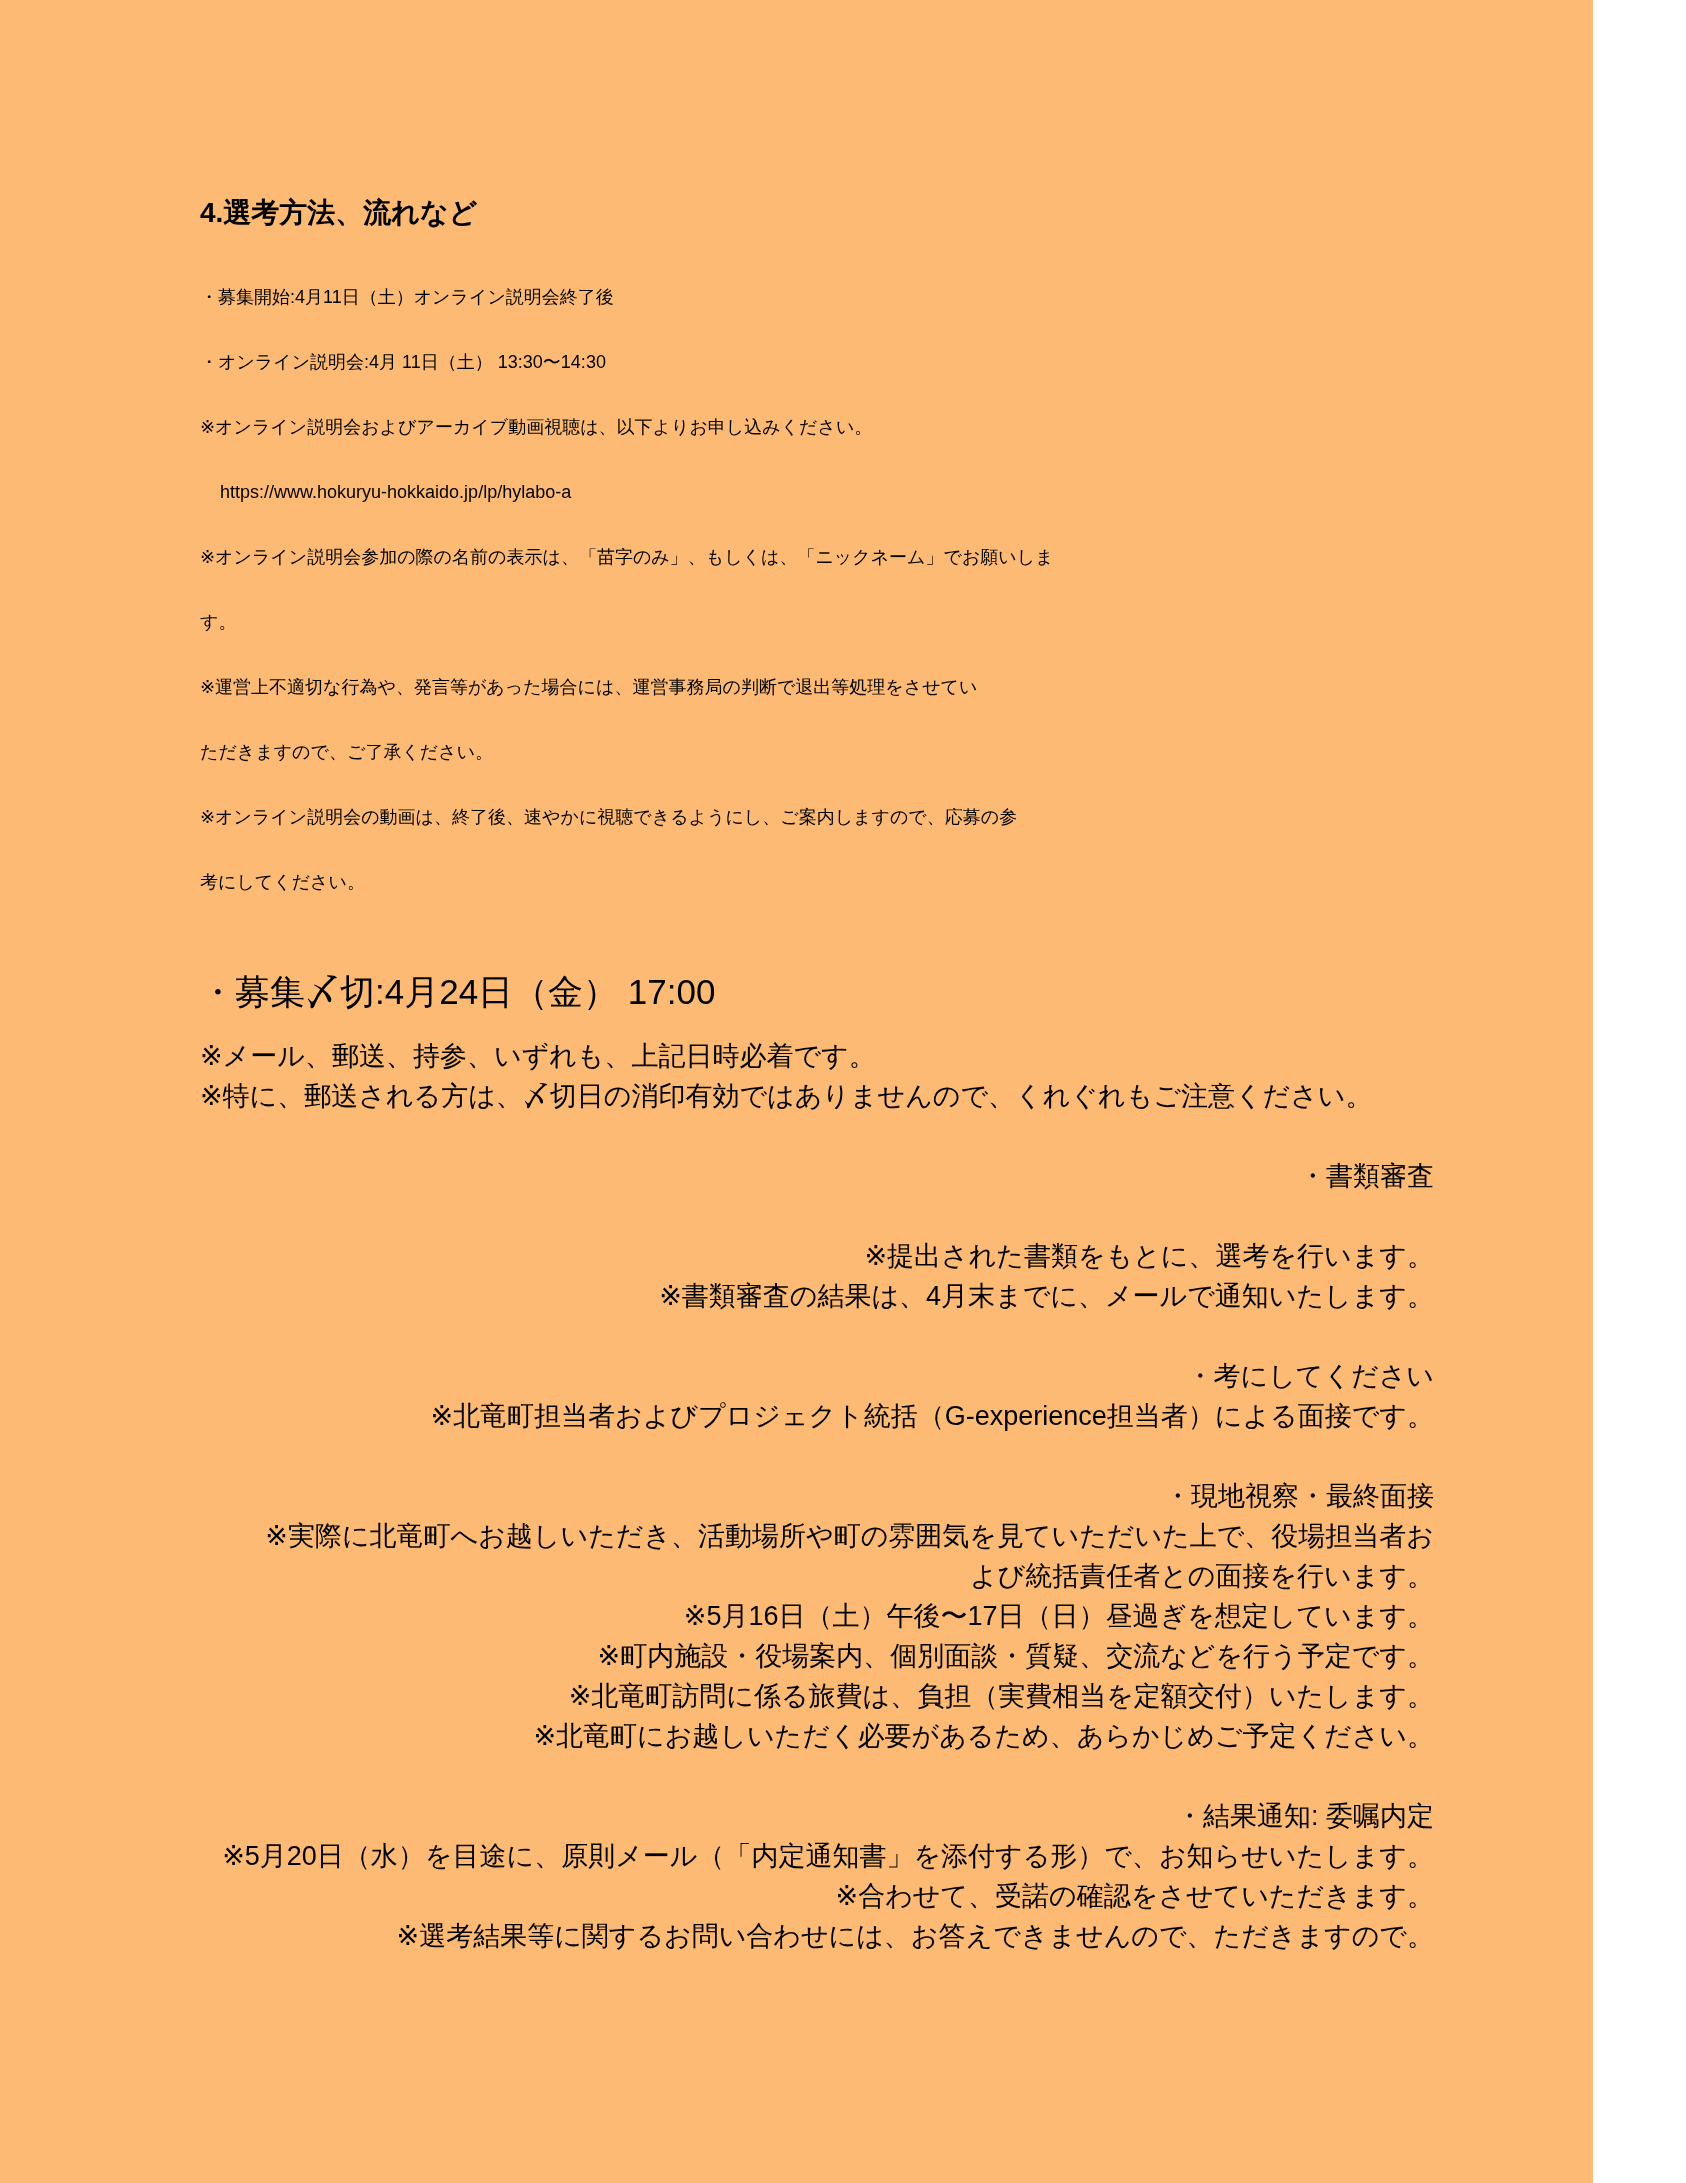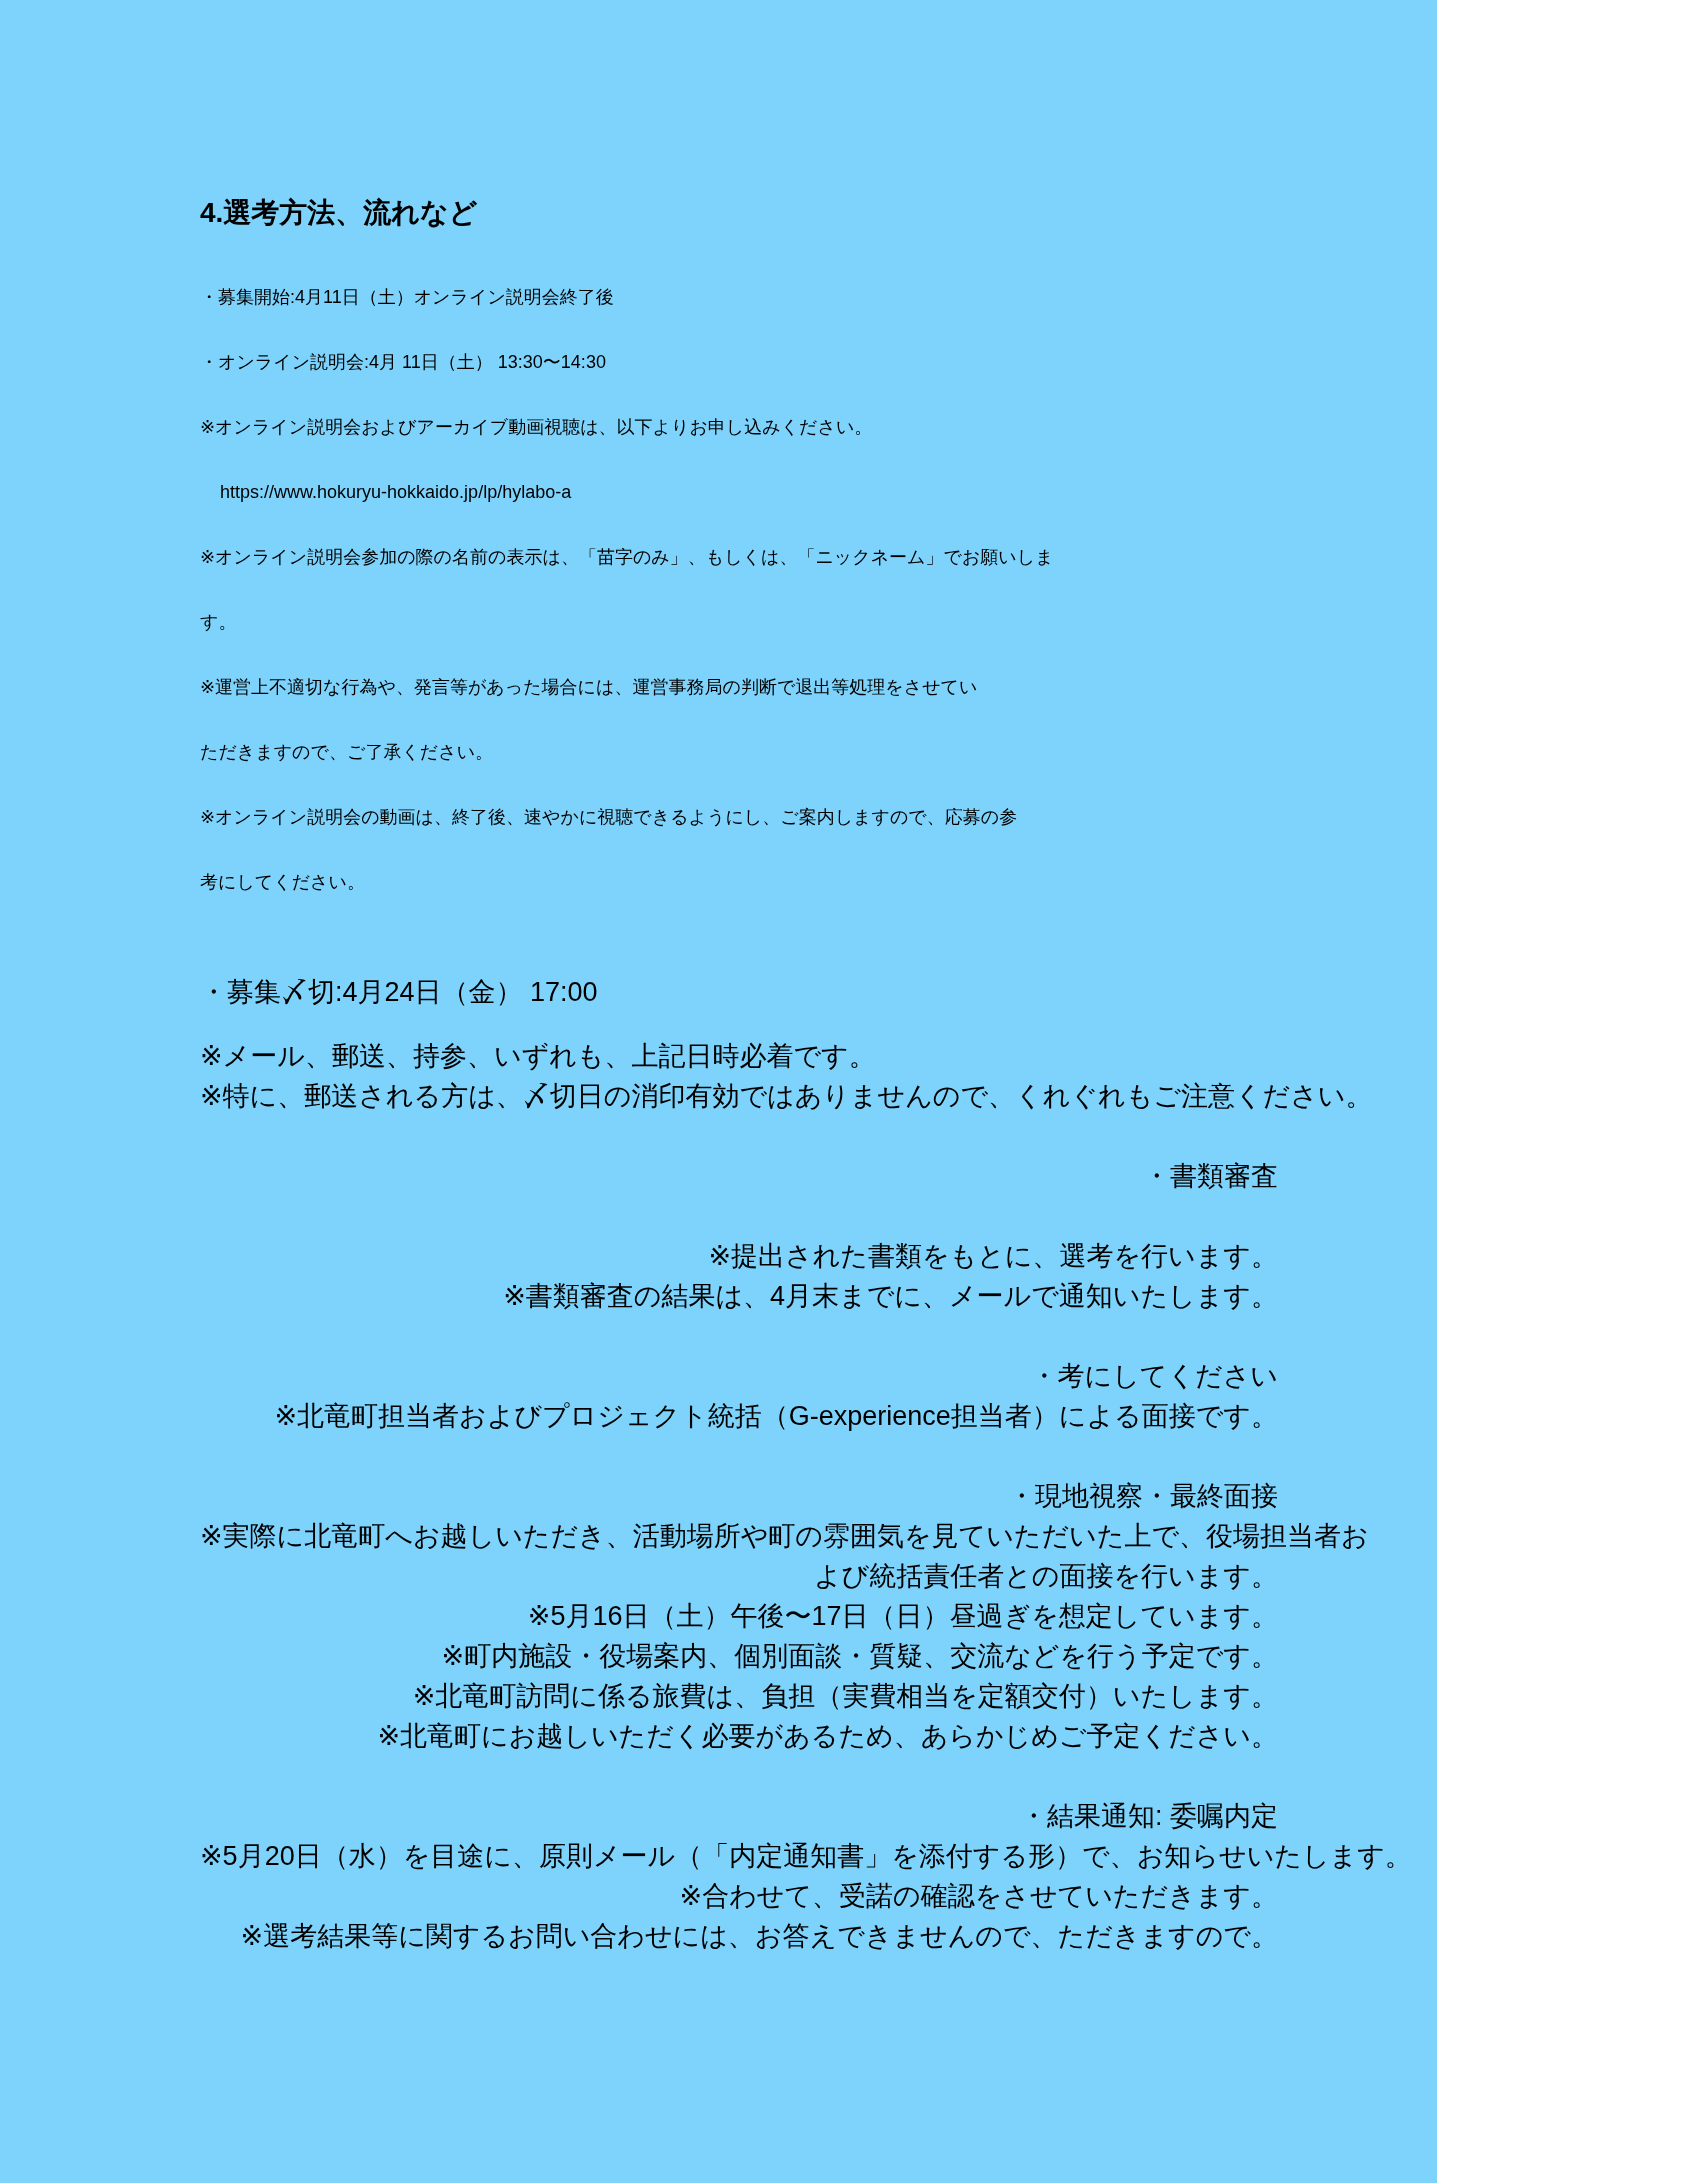--- a/index.html
+++ b/index.html
@@ -1,20 +1,20 @@
 <!DOCTYPE html>
 <html style="font-size:9px"><head>
 <meta charset="utf-8">
 <style>
   html, body { margin: 0; padding: 0; background: #ffffff; }
   .page {
     position: relative;
-    width: 1437px;
+    width: 1593px;
     height: 2183px;
-    background: #7dd3fc;
+    background: #fdba74;
     color: #000000;
     font-family: "Liberation Sans", "DejaVu Sans", sans-serif;
     box-sizing: border-box;
     padding: 196px 159px 0 200px;
     overflow: hidden;
   }
   .title {
     font-size: 28px;
     font-weight: bold;
     line-height: 34px;
@@ -22,21 +22,21 @@
   }
   .sec-d { margin-top: 35px; }
   .sec-d .ln {
     font-size: 18px;
     line-height: 65px;
     white-space: nowrap;
   }
   .indent { padding-left: 20px; }
   .deadline {
     margin-top: 57px;
-    font-size: 27px;
+    font-size: 35px;
     line-height: 40px;
     white-space: nowrap;
   }
   .sec-s { margin-top: 24px; }
   .sec-s .ln {
     font-size: 27px;
     line-height: 40px;
     white-space: nowrap;
   }
   .group + .group { margin-top: 40px; text-align: right; }

